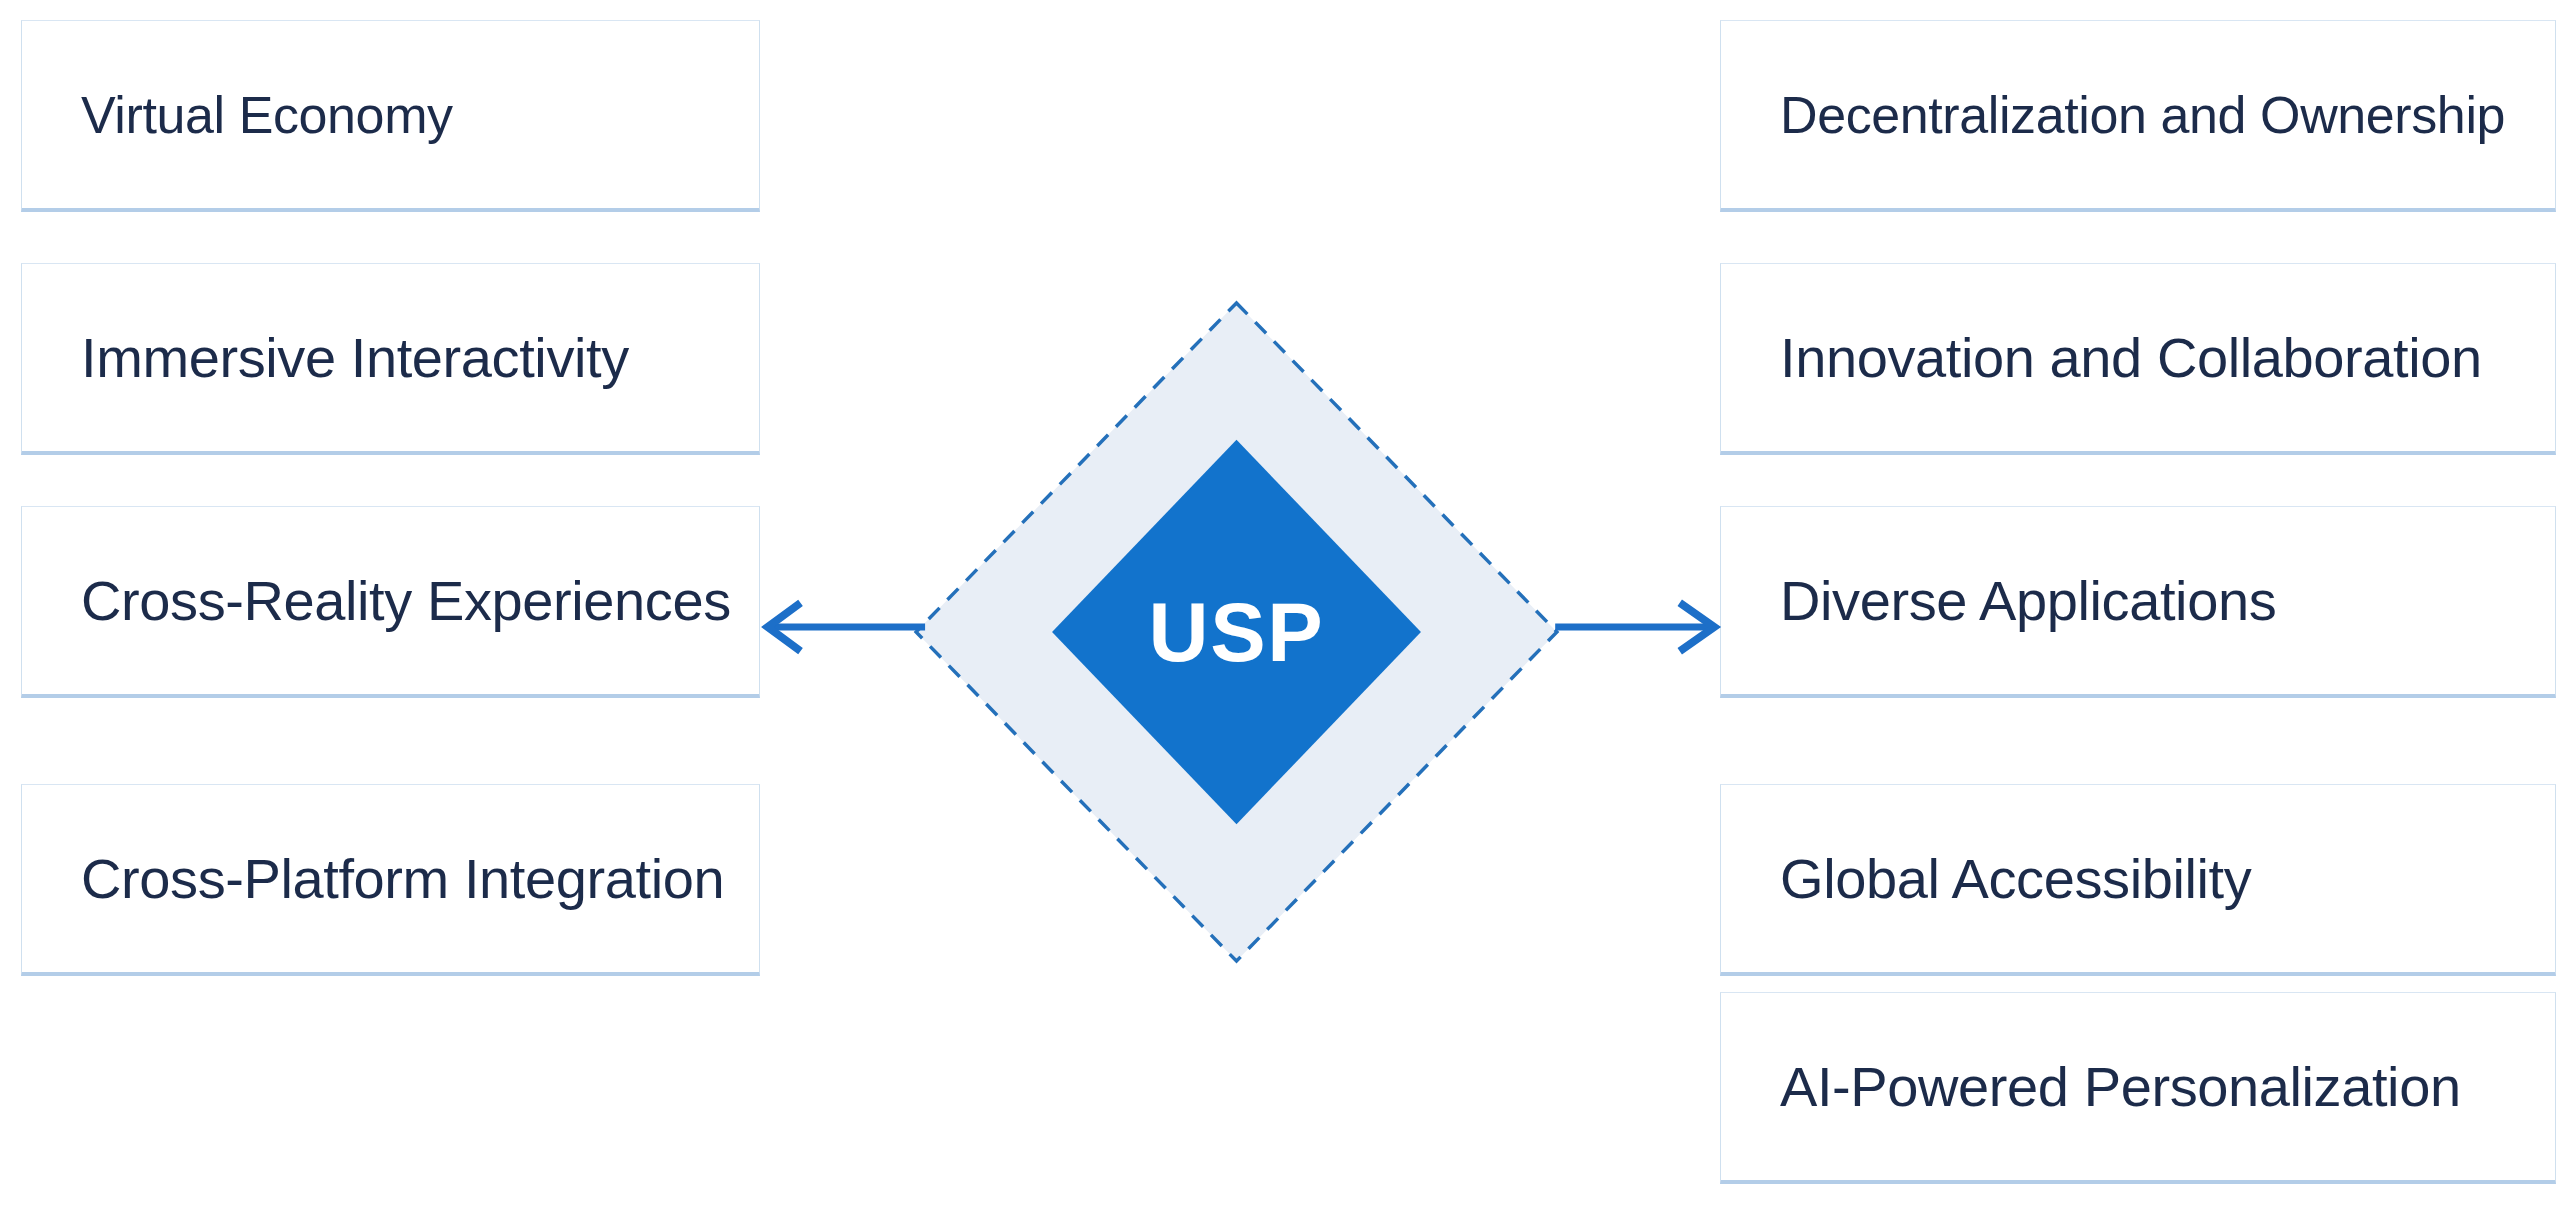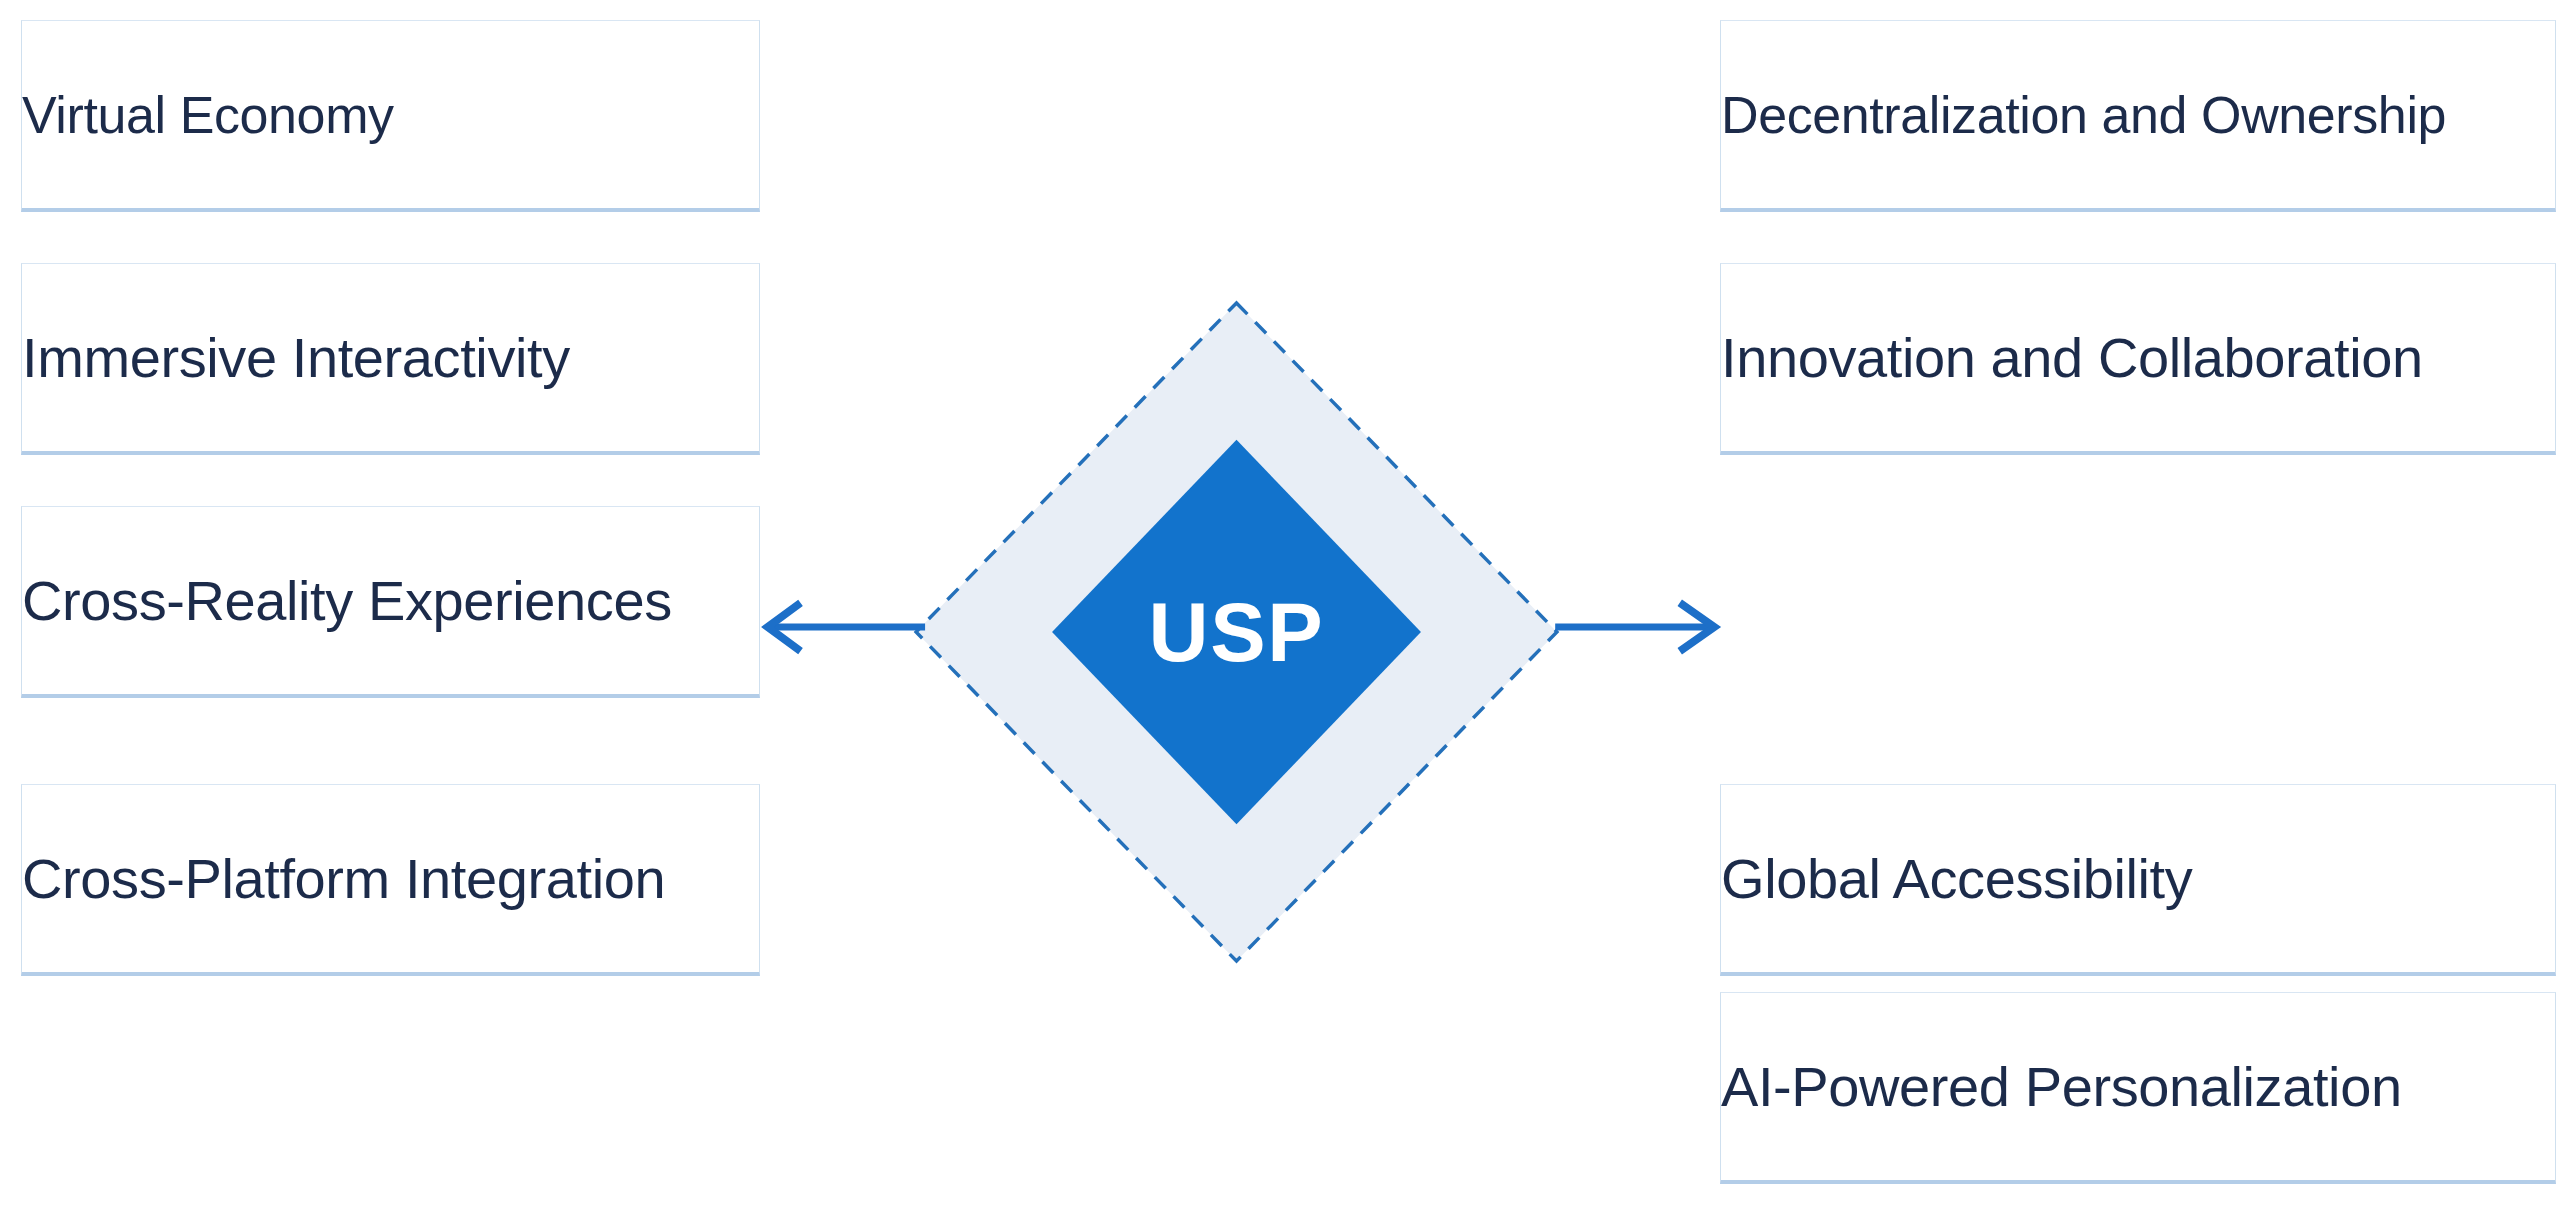--- a/index.html
+++ b/index.html
@@ -18,20 +18,21 @@
   .box {
     position: absolute;
     height: 192px;
     box-sizing: border-box;
     background: #ffffff;
     border: 1.7px solid #cfe0ef;
     border-top-color: #d9e6f3;
     border-bottom: 4.3px solid #b3cde8;
     display: flex;
     align-items: center;
+    padding-left: 59px;
     white-space: nowrap;
   }
   .lcol { left: 21px;  width: 739px; }
   .rcol { left: 1720px; width: 836px; }
   .r1 { top: 20px; }
   .r2 { top: 263px; }
   .r3 { top: 506px; }
   .r4 { top: 784px; text-align: center; }
   .r5 { top: 992px; }
   .box .label {
@@ -82,20 +83,23 @@
   <div class="box lcol r4">
     <span class="label">Cross-Platform Integration</span>
   </div>
 
   <div class="box rcol r2">
     <span class="label">Innovation and Collaboration</span>
   </div>
   <div class="box rcol r1 big">
     <span class="label">Decentralization and Ownership</span>
   </div>
+  <div class="box rcol r3">
+    <span class="label">Diverse Applications</span>
+  </div>
   <div class="box rcol r4">
     <span class="label">Global Accessibility</span>
   </div>
   <div class="box rcol r5">
     <span class="label">AI-Powered Personalization</span>
   </div>
 
   <svg class="diamond-svg" viewBox="0 0 756 776">
     <polygon points="378,8 748,388 378,768 8,388" fill="#e8eef6" stroke="#2470ba" stroke-width="4" stroke-dasharray="18 13"></polygon>
     <polygon points="378,166 591,388 378,610 165,388" fill="#1273cc"></polygon>

